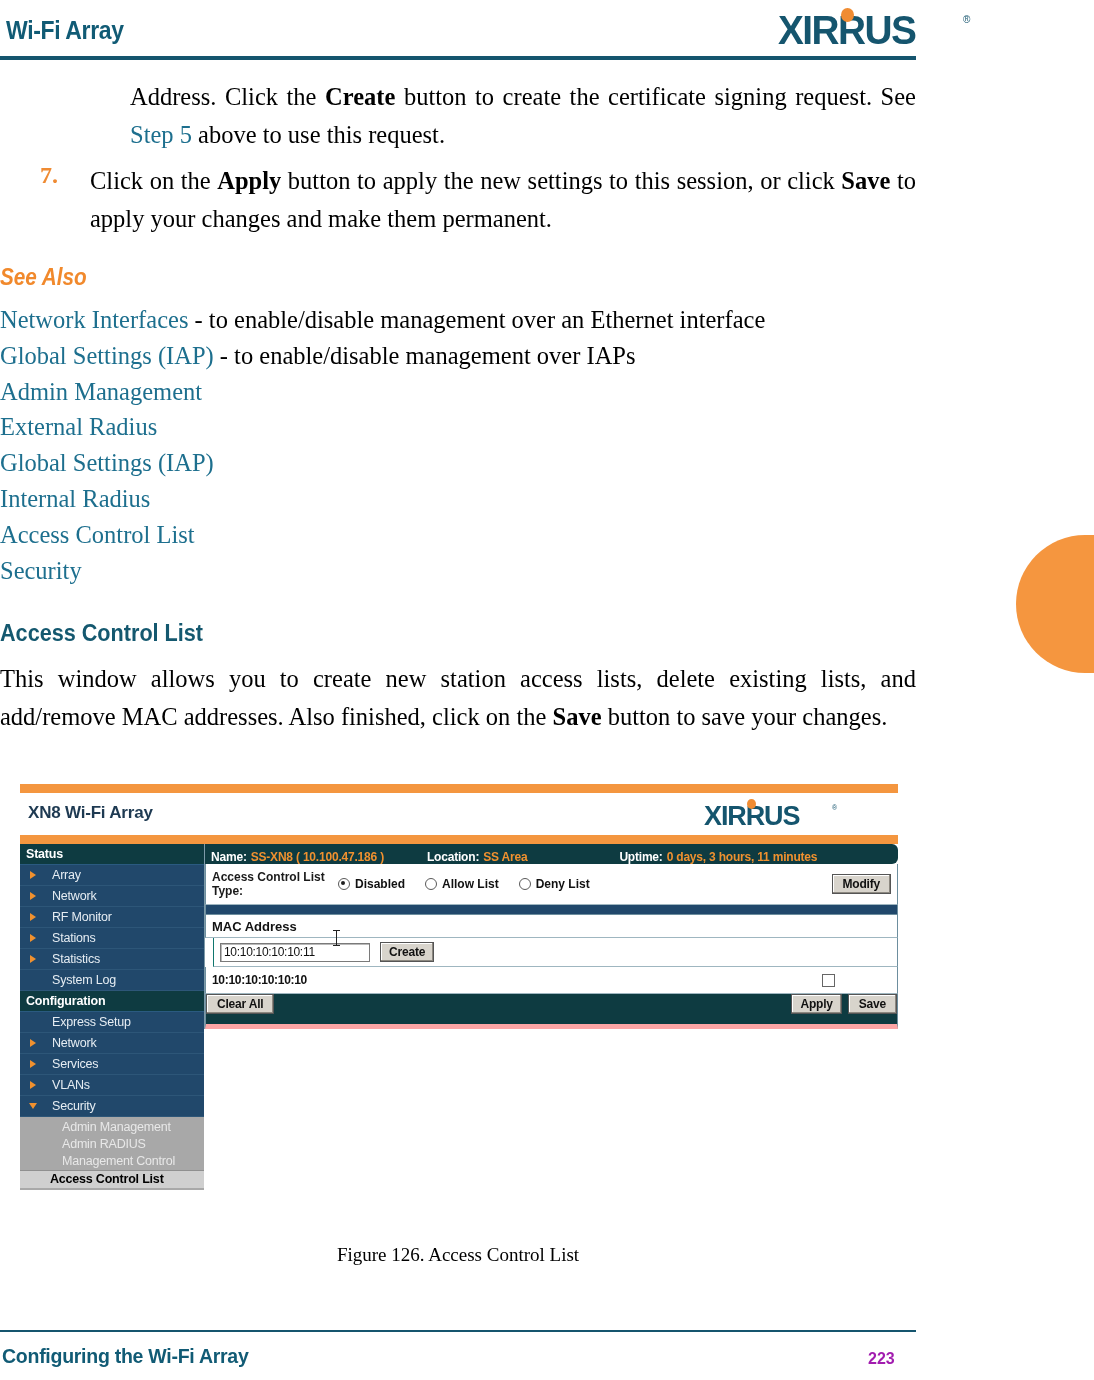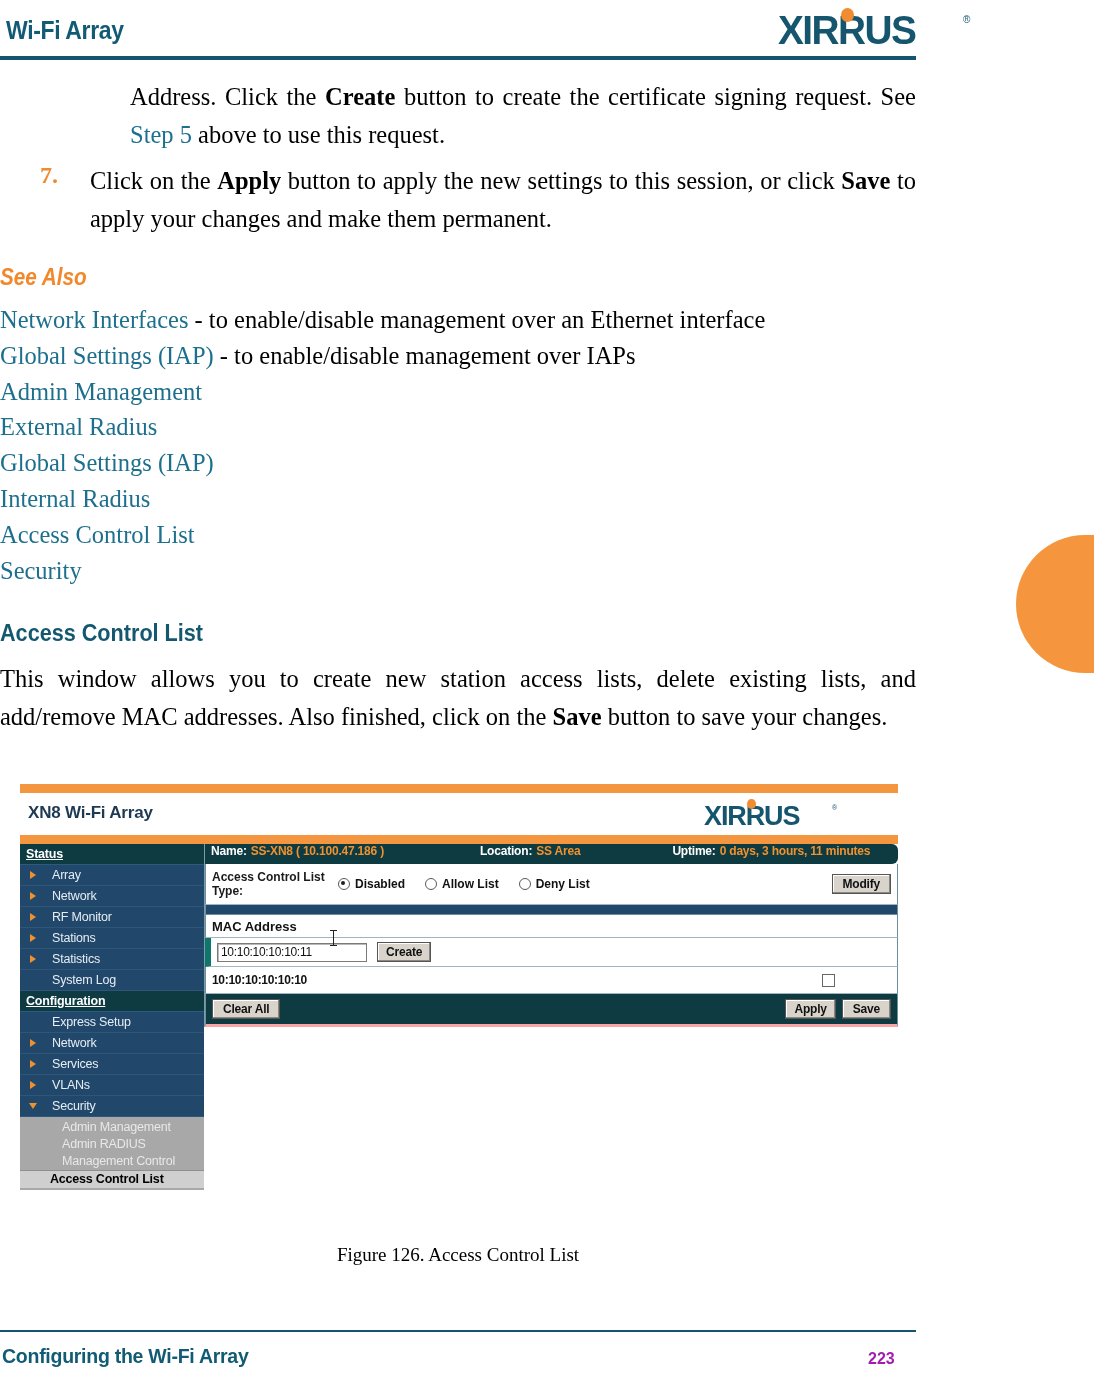--- a/index.html
+++ b/index.html
@@ -266,21 +266,20 @@
     font-family: "Liberation Sans", sans-serif;
     font-size: 12.5px;
   }
   .nav-section {
     background: #0e3b41;
     color: #ffffff;
     padding: 3px 6px 3px 6px;
     font-weight: 600;
     letter-spacing: -0.2px;
     border-bottom: 1px solid #2a5a80;
-    text-decoration: underline;
   }
   .nav-item {
     background: #21486b;
     color: #e6edf3;
     padding: 3px 4px 3px 10px;
     position: relative;
     border-bottom: 1px solid #2d5678;
     letter-spacing: -0.2px;
     height: 14px;
     line-height: 14px;
@@ -333,30 +332,30 @@
     background: #ffffff;
     font-family: "Liberation Sans", sans-serif;
     font-size: 12.5px;
     border-left: 1px solid #7d9aa8;
   }
   #info-bar {
     background: #0e3b41;
     color: #ffffff;
     height: 20px;
     display: flex;
-    align-items: flex-start;
+    align-items: flex-end;
     font-weight: bold;
     font-size: 12px;
     border-radius: 0 6px 6px 0;
     padding-left: 6px;
     letter-spacing: -0.2px;
   }
   .info-val { color: #f0912f; margin-left: 4px; font-weight: bold; }
   #info-name { flex: 0 0 auto; }
-  #info-loc { margin-left: 96px; }
+  #info-loc { margin-left: 43px; }
   #info-up { margin-left: 92px; }
 
   .panel-row {
     display: flex;
     align-items: center;
     background: #ffffff;
     border-bottom: 1px solid #9fb6c0;
     position: relative;
   }
   #type-row {
@@ -416,22 +415,23 @@
     border-left: 1px solid #6d8e9e;
     border-right: 1px solid #6d8e9e;
     border-top: 1px solid #6d8e9e;
   }
   .col-mac { font-weight: bold; color: #111; font-size: 13px; }
   .col-del { margin-left: auto; font-weight: bold; color: #111; font-size: 12px; margin-right: 52px; margin-top: 36px; }
 
   #mac-input-row {
     height: 28px;
     padding: 0 6px;
-    border-left: 6px solid #0f766e;
+    border-left: 1px solid #0f766e;
     border-right: 1px solid #6d8e9e;
+    margin-left: 8px;
   }
   #mac-input {
     width: 142px;
     height: 17px;
     border: 1px solid #7a7a7a;
     box-shadow: inset 1px 1px 0 #b9b9b9;
     background: #ffffff;
     font-family: "Liberation Sans", sans-serif;
     font-size: 12px;
     color: #111;
@@ -471,25 +471,25 @@
     width: 11px;
     height: 11px;
     border: 1px solid #666;
     background: #ffffff;
   }
 
   #action-bar {
     height: 30px;
     background: #0e3b41;
     display: flex;
-    align-items: center;
-    padding: 0 6px;
+    align-items: flex-start;
+    padding: 0 0;
     border-left: 1px solid #6d8e9e;
     border-right: 1px solid #6d8e9e;
-    border-bottom: 3px solid #fca5a5;
+    border-bottom: 5px solid #fca5a5;
   }
   #clear-all-btn { padding: 2px 10px; }
   #apply-btn { margin-left: auto; padding: 2px 8px; }
   #save-btn { margin-left: 6px; padding: 2px 10px; }
 
   #fig-caption {
     position: absolute;
     left: 0;
     top: 1182px;
     width: 916px;

